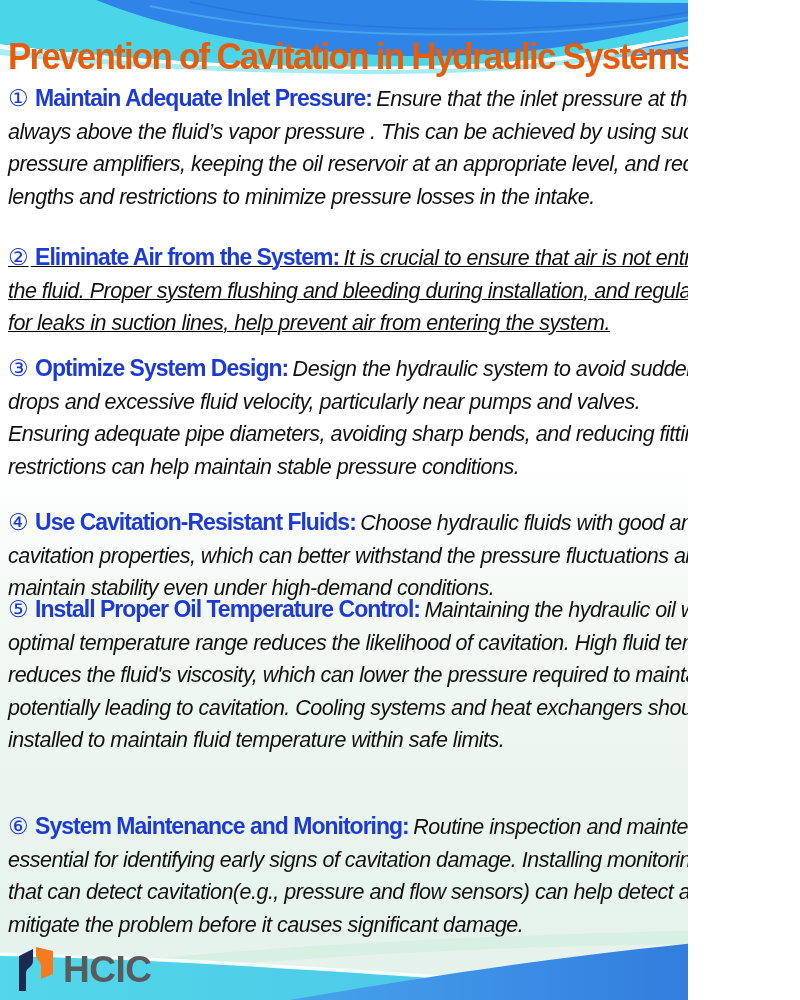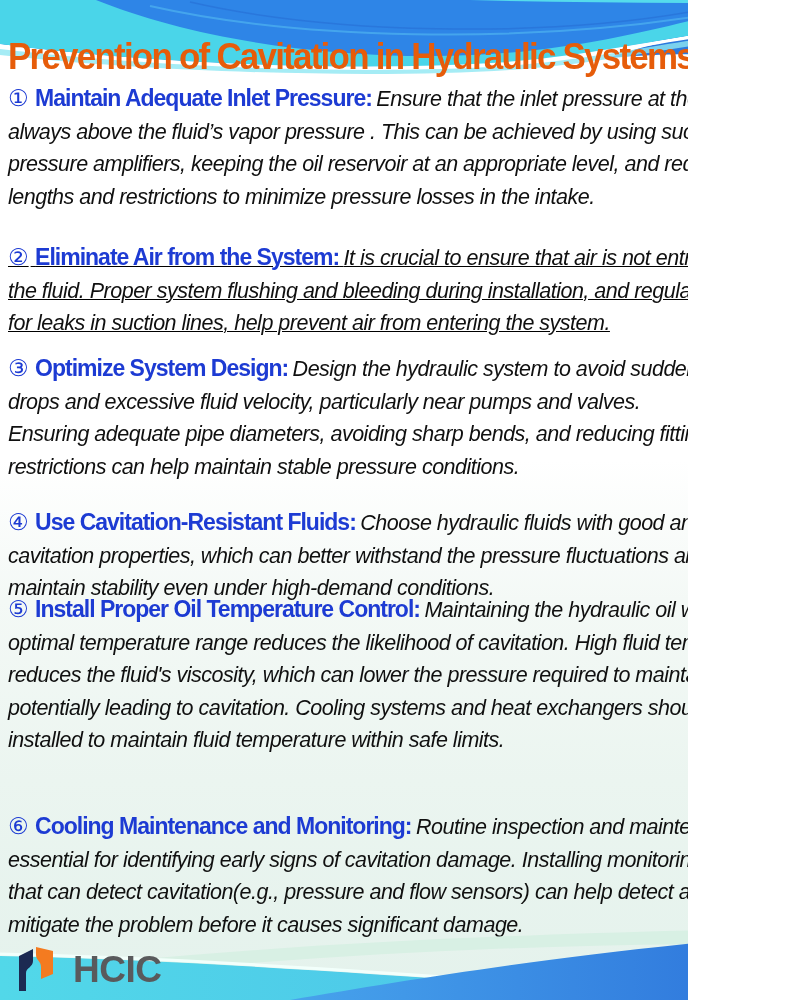--- a/index.html
+++ b/index.html
@@ -20,21 +20,21 @@
   }
   .section{position:absolute;left:8px;width:780px;line-height:31.5px;}
   .s0{top:83px;} .s1{top:242px;text-decoration:underline;} .s2{top:353px;} .s3{top:507px;} .s4{top:594px;} .s5{top:811px;}
   .num{
     color:#1D3BD3;font-weight:400;font-size:23px;
     font-family:"DejaVu Sans","Liberation Sans",sans-serif;
     margin-right:2px;
   }
   .head{color:#1D3BD3;font-weight:bold;font-size:23px;letter-spacing:-1px;}
   .body{font-style:italic;font-size:21.5px;letter-spacing:-0.5px;color:#101010;white-space:pre-line;}
-  .logo{position:absolute;left:16px;bottom:7px;display:flex;align-items:center;gap:17px;}
+  .logo{position:absolute;left:16px;bottom:7px;display:flex;align-items:center;gap:7px;}
   .logo-text{font-size:37px;font-weight:bold;color:#595A5C;letter-spacing:-0.5px;line-height:1;}
 </style>
 </head>
 <body>
 
 <div class="page">
 
   <svg class="wave-top" viewBox="0 0 800 82" preserveAspectRatio="none">
 
     <path d="M0,0 H800 V24 C690,28 620,54 500,63 C360,72 150,64 0,44 Z" fill="#2E85E7"></path>
@@ -81,21 +81,21 @@
   </div>
 
   <div class="section s4">
     <span class="num">⑤</span>
     <span class="head">Install Proper Oil Temperature Control:</span>
     <span class="body">Maintaining the hydraulic oil within the optimal temperature range reduces the likelihood of cavitation. High fluid temperature reduces the fluid's viscosity, which can lower the pressure required to maintain flow, potentially leading to cavitation. Cooling systems and heat exchangers should be installed to maintain fluid temperature within safe limits.</span>
   </div>
 
   <div class="section s5">
     <span class="num">⑥</span>
-    <span class="head">Cooling Maintenance and Monitoring:</span>
+    <span class="head">System Maintenance and Monitoring:</span>
     <span class="body">Routine inspection and maintenance are essential for identifying early signs of cavitation damage. Installing monitoring systems that can detect cavitation(e.g., pressure and flow sensors) can help detect and mitigate the problem before it causes significant damage.</span>
   </div>
 
   <svg class="wave-bottom" viewBox="0 0 800 74" preserveAspectRatio="none">
     <defs>
       <linearGradient id="footBlue" x1="0" y1="0" x2="1" y2="0">
         <stop offset="0" stop-color="#47A3EC"></stop>
         <stop offset="1" stop-color="#2C72DA"></stop>
       </linearGradient>
       <linearGradient id="footCyan" x1="0" y1="0" x2="1" y2="0">

